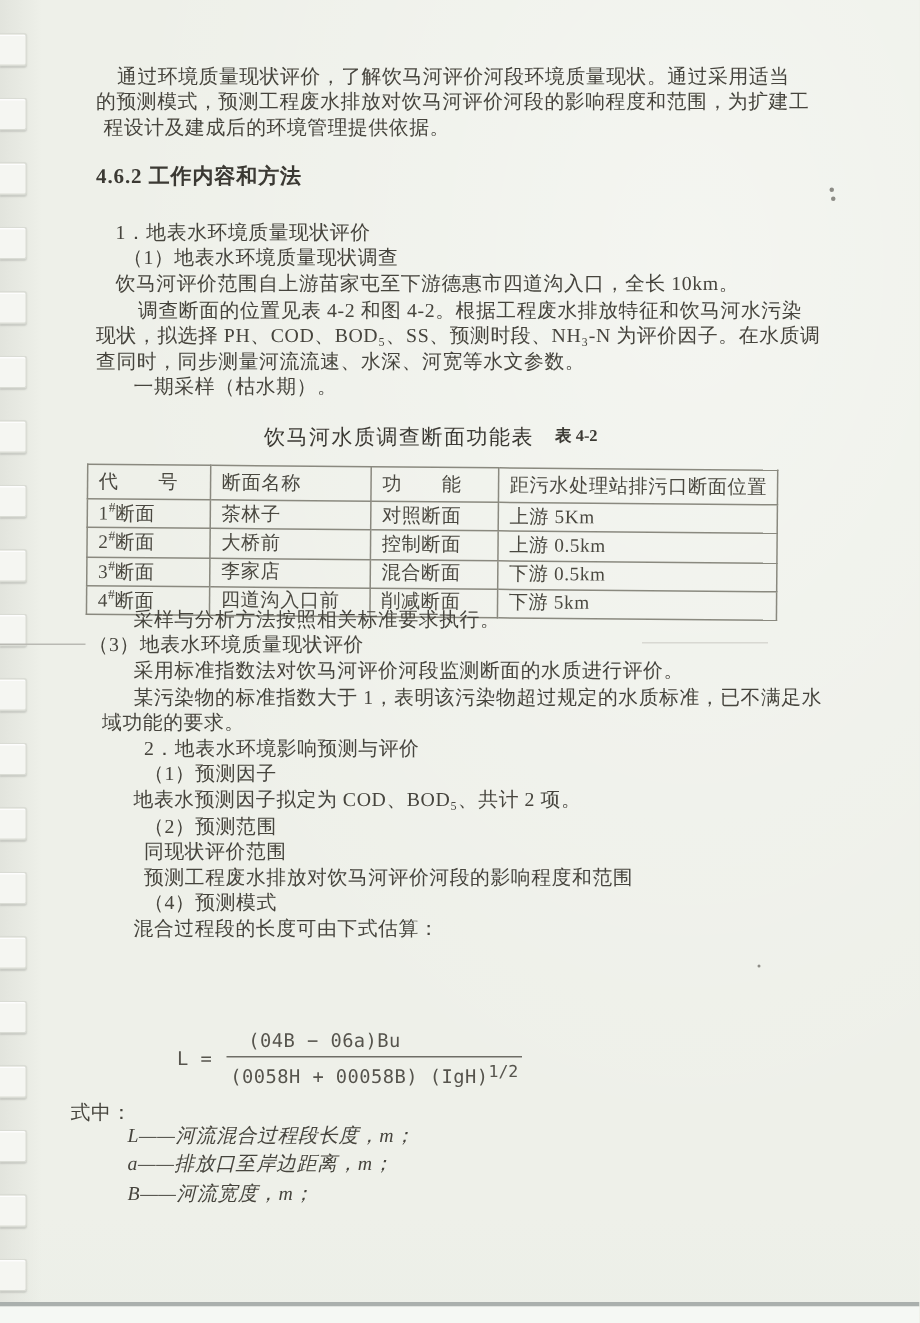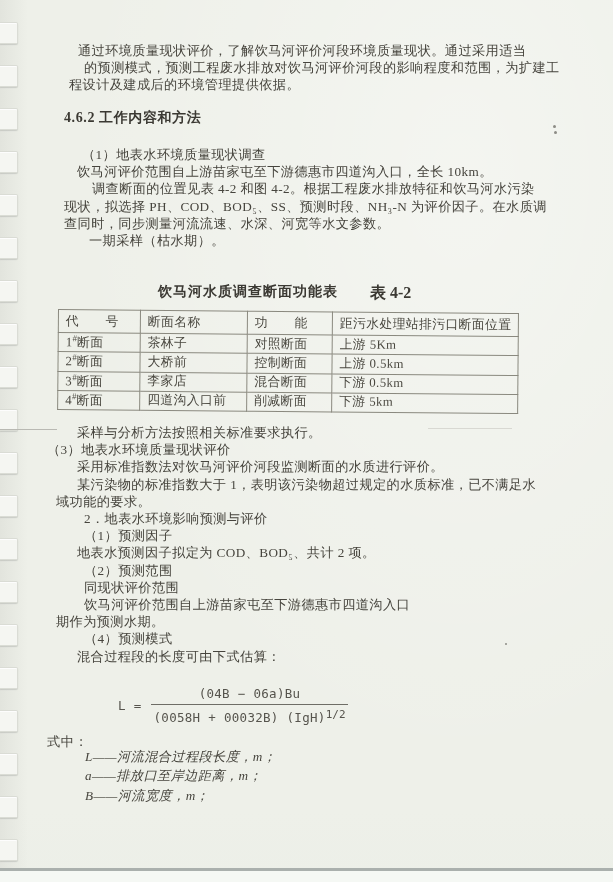--- a/index.html
+++ b/index.html
@@ -26,42 +26,42 @@
   
   .crease-l{position:absolute;left:0;top:429px;width:57px;height:1px;background:#b9b9b3;}
   .crease-r{position:absolute;left:428px;top:428px;width:84px;height:1px;background:#d8d8d2;}
   .speck{position:absolute;width:3px;height:3px;background:#8d8c86;border-radius:50%;}
   
   .tline{white-space:nowrap;font-size:13.2px;line-height:17.2px;letter-spacing:0.4px;}
   #intro{position:absolute;left:64px;top:42px;}
   #heading{position:absolute;left:64px;top:109px;font-weight:bold;font-size:14px;
     letter-spacing:0.6px;color:#3b3933;white-space:nowrap;font-family:Liberation Serif, serif;}
   #sec1{position:absolute;left:64px;top:146px;}
-  #sec2{position:absolute;left:56px;top:404px;margin-top:20px;}
+  #sec2{position:absolute;left:68px;top:404px;}
   .ind-a{margin-left:13px;} .ind-b{margin-left:18px;} .ind-c{margin-left:25px;}
   .ind-d{margin-left:28px;} .ind-e{margin-left:21px;} .out{margin-left:-9px;}
   
-  #table-title{position:absolute;left:158px;top:283px;font-weight:bold;font-size:14px;
+  #table-title{position:absolute;left:176px;top:283px;font-weight:normal;font-size:14px;
     letter-spacing:1px;color:#3b3933;white-space:nowrap;}
-  #table-label{position:absolute;left:370px;top:283px;font-weight:bold;font-size:16px;
+  #table-label{position:absolute;left:370px;top:283px;font-weight:bold;font-size:11px;
     color:#3b3933;white-space:nowrap;}
   
   #functions-table{position:absolute;left:58px;top:309px;border-collapse:collapse;
     transform:rotate(0.5deg);transform-origin:top left;table-layout:fixed;width:460px;}
   #functions-table td,#functions-table th{
     border:1px solid #8a897f;font-weight:normal;font-size:12.8px;letter-spacing:0.4px;
     text-align:left;padding:0 2px 0 7px;color:#4a4840;white-space:nowrap;overflow:hidden;}
   #functions-table th{height:22px;}
   #functions-table td{height:17px;}
   sup.hash{font-size:9px;vertical-align:super;letter-spacing:0;}
   
   #formula{position:absolute;left:118px;top:686px;display:flex;align-items:center;
     font-family:"DejaVu Sans Mono", monospace;font-size:12.5px;color:#56544d;letter-spacing:0.3px;}
   #formula .lhs{margin-right:10px;}
-  #formula .frac{display:inline-block;text-align:center;}
+  #formula .frac{display:inline-block;}
   #formula .num{display:block;padding:0 14px 3px 14px;}
   #formula .den{display:block;border-top:1px solid #6e6d66;padding:3px 2px 0 2px;}
   #formula sup.exp{font-size:11px;vertical-align:4px;letter-spacing:0;}
   #where{position:absolute;left:47px;top:733px;font-size:13.2px;letter-spacing:0.5px;}
   #vars{position:absolute;left:85px;top:747px;font-style:italic;}
   #vars .tline{line-height:19.4px;}
 </style>
 </head>
 <body>
 
@@ -85,27 +85,28 @@
       <div class="hole" style="top: 624px;"></div>
       <div class="hole" style="top: 667px;"></div>
       <div class="hole" style="top: 710px;"></div>
       <div class="hole" style="top: 753px;"></div>
       <div class="hole" style="top: 796px;"></div>
       <div class="hole" style="top: 839px;"></div>
     </div>
 
   <div id="intro">
     <div class="tline" style="margin-left:14px">通过环境质量现状评价，了解饮马河评价河段环境质量现状。通过采用适当</div>
-    <div class="tline" style="margin-left:20px">的预测模式，预测工程废水排放对饮马河评价河段的影响程度和范围，为扩建工</div>
+    <div class="tline" style="margin-left:0">的预测模式，预测工程废水排放对饮马河评价河段的影响程度和范围，为扩建工</div>
     <div class="tline" style="margin-left:5px">程设计及建成后的环境管理提供依据。</div>
   </div>
 
   <div id="heading">4.6.2 工作内容和方法</div>
 
   <div id="sec1">
+    <div class="tline ind-a">1．地表水环境质量现状评价</div>
     <div class="tline ind-b">（1）地表水环境质量现状调查</div>
     <div class="tline ind-a">饮马河评价范围自上游苗家屯至下游德惠市四道沟入口，全长 10km。</div>
     <div class="tline ind-d">调查断面的位置见表 4-2 和图 4-2。根据工程废水排放特征和饮马河水污染</div>
     <div class="tline">现状，拟选择 PH、COD、BOD₅、SS、预测时段、NH₃-N 为评价因子。在水质调</div>
     <div class="tline">查同时，同步测量河流流速、水深、河宽等水文参数。</div>
     <div class="tline ind-c">一期采样（枯水期）。</div>
   </div>
 
   <div id="table-title">饮马河水质调查断面功能表</div>
   <div id="table-label">表 4-2</div>
@@ -155,31 +156,30 @@
     <div class="tline ind-e">采样与分析方法按照相关标准要求执行。</div>
     <div class="tline out">（3）地表水环境质量现状评价</div>
     <div class="tline ind-e">采用标准指数法对饮马河评价河段监测断面的水质进行评价。</div>
     <div class="tline ind-e">某污染物的标准指数大于 1，表明该污染物超过规定的水质标准，已不满足水</div>
     <div class="tline">域功能的要求。</div>
     <div class="tline ind-d">2．地表水环境影响预测与评价</div>
     <div class="tline ind-d">（1）预测因子</div>
     <div class="tline ind-e">地表水预测因子拟定为 COD、BOD₅、共计 2 项。</div>
     <div class="tline ind-d">（2）预测范围</div>
     <div class="tline ind-d">同现状评价范围</div>
-    <div class="tline ind-d">饮马河评价范围自上游苗家屯至下游德惠市四道沟入口</div>
-    <div class="tline">期作为预测水期。</div>
+    <div class="tline ind-d">预测工程废水排放对饮马河评价河段的影响程度和范围</div>
     <div class="tline ind-d">（4）预测模式</div>
     <div class="tline ind-e">混合过程段的长度可由下式估算：</div>
   </div>
 
   <div id="formula">
     <span class="lhs">L =</span>
     <span class="frac">
       <span class="num">(04B − 06a)Bu</span>
-      <span class="den"><span>(0058H + 00032B) (IgH)</span><sup class="exp">1/2</sup></span>
+      <span class="den"><span>(0058H + 00058B) (IgH)</span><sup class="exp">1/2</sup></span>
     </span>
   </div>
 
   <div id="where">式中：</div>
 
   <div id="vars">
     <div class="tline">L——河流混合过程段长度，m；</div>
     <div class="tline">a——排放口至岸边距离，m；</div>
     <div class="tline">B——河流宽度，m；</div>
   </div>

